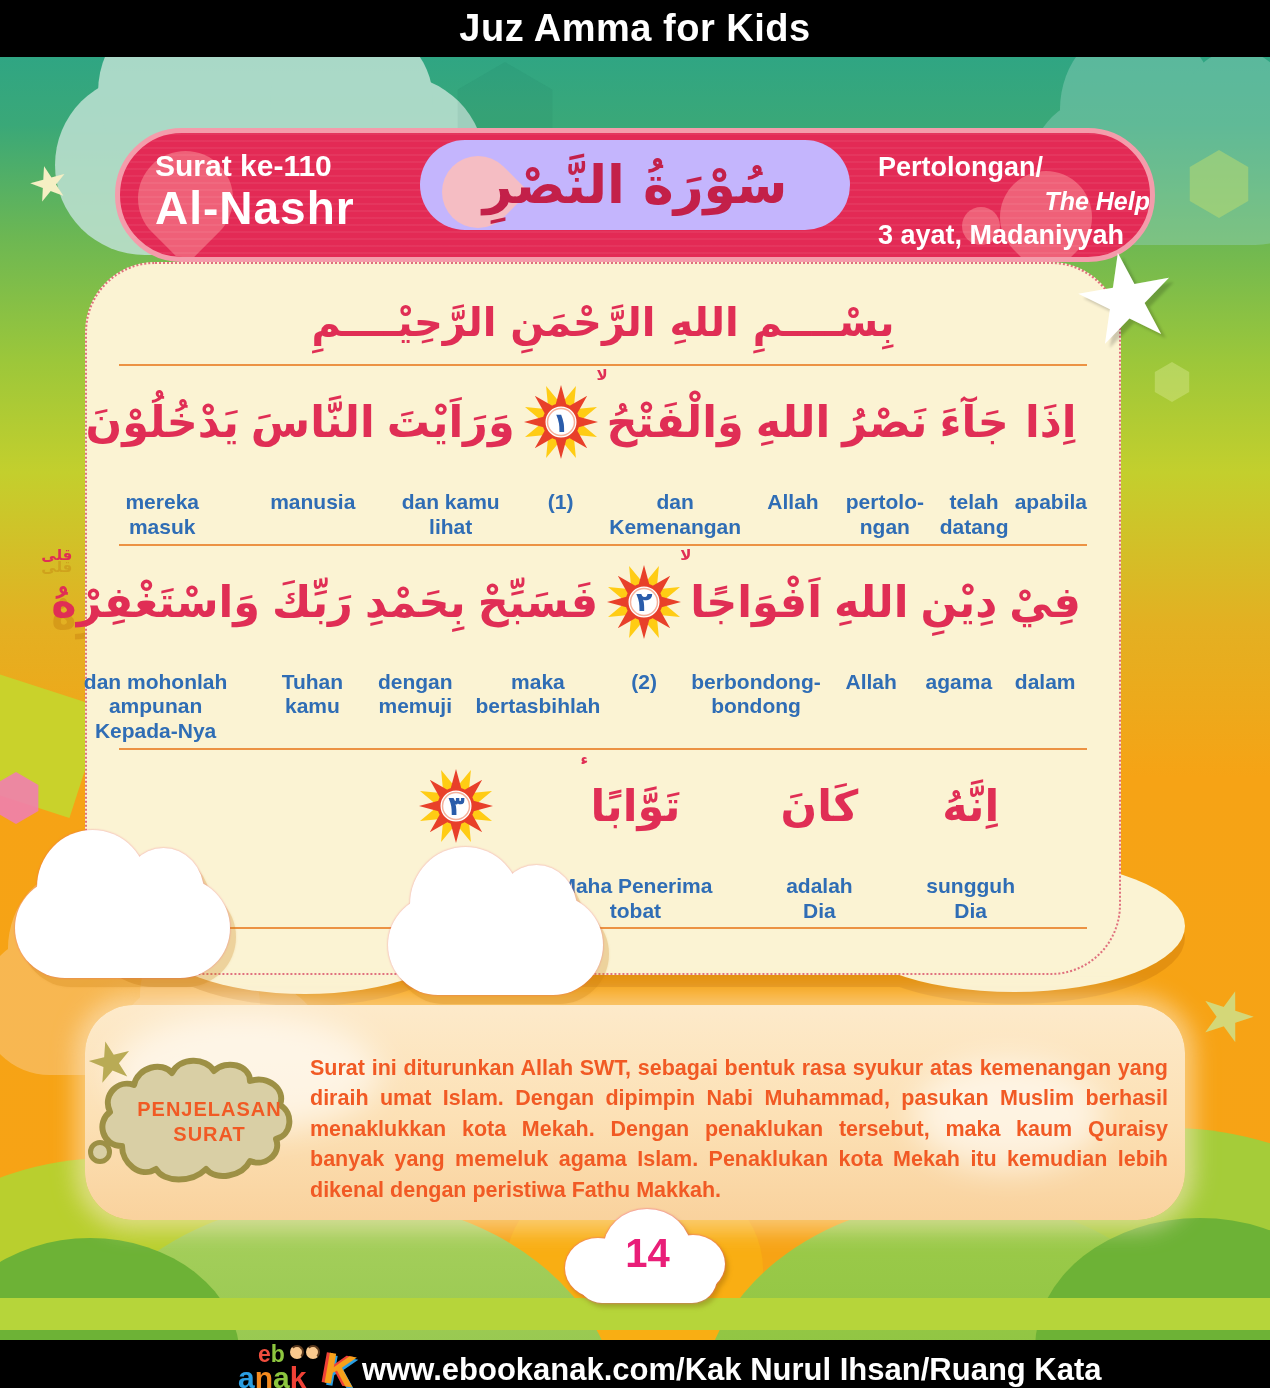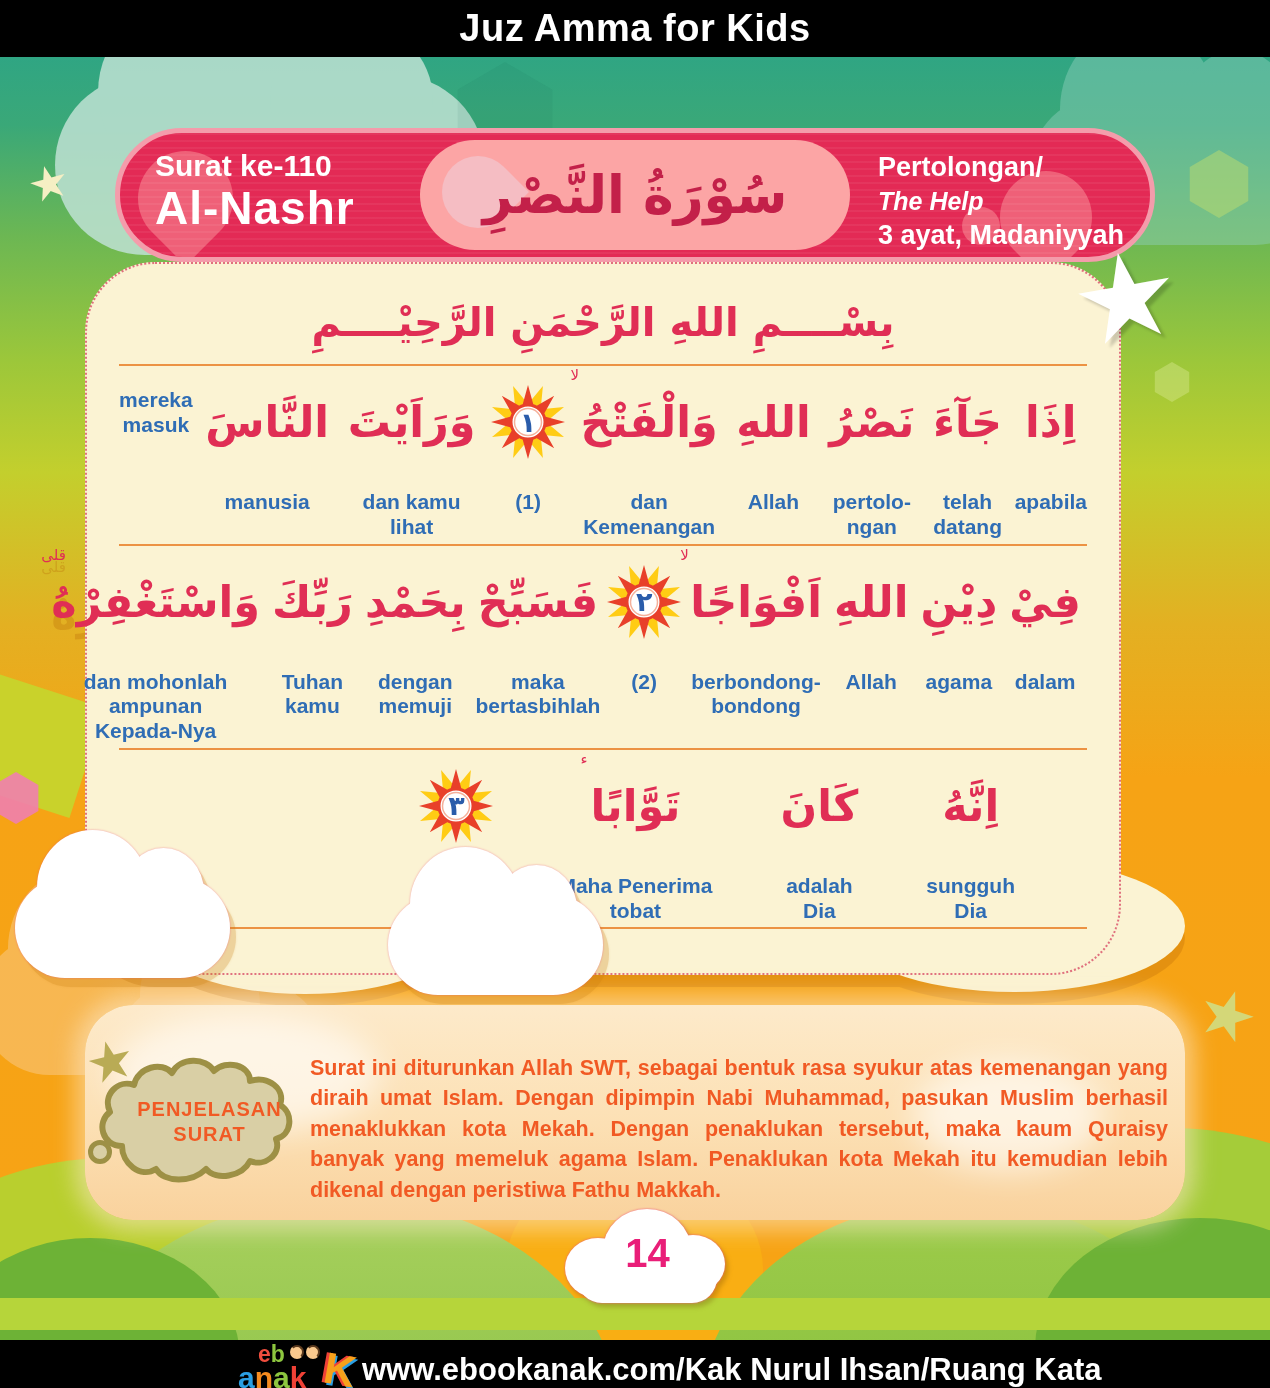--- a/index.html
+++ b/index.html
@@ -52,29 +52,29 @@
           background:#e32a55;border:5px solid #f49cab;border-radius:70px;overflow:hidden;}
   .banner::after{content:"";position:absolute;inset:0;border-radius:inherit;pointer-events:none;
           background:repeating-linear-gradient(180deg,rgba(255,255,255,.055) 0 2px,transparent 2px 7px);}
   .sw{position:absolute;background:#ef6078;}
   .sw1{left:18px;top:18px;width:95px;height:95px;border-radius:50% 50% 0 50%;transform:rotate(45deg);}
   .sw2{left:880px;top:38px;width:92px;height:92px;border-radius:50% 50% 50% 0;transform:rotate(-45deg);}
   .sw3{left:842px;top:74px;width:38px;height:38px;border-radius:50%;}
   .b-left{position:absolute;left:35px;top:16px;width:320px;text-align:left;color:#fff;z-index:2;}
   .b-surah-order{font-size:30px;font-weight:800;}
   .b-surah-name{font-size:46px;font-weight:800;letter-spacing:1px;line-height:1.1;}
-  .b-center{position:absolute;left:300px;top:7px;width:430px;height:110px;background:#fca5a5;
+  .b-center{position:absolute;left:300px;top:7px;width:430px;height:90px;background:#c4b5fd;
             border-radius:55px;display:flex;align-items:center;justify-content:center;z-index:1;}
   .b-center .swc{position:absolute;left:22px;top:16px;width:72px;height:72px;background:#f5bdc3;
             border-radius:50% 0 50% 50%;transform:rotate(45deg);}
   .b-arabic{position:relative;font-family:"DejaVu Sans",sans-serif;font-size:52px;font-weight:bold;
             color:#c32049;direction:rtl;}
   .b-right{position:absolute;left:758px;top:17px;width:272px;color:#fff;line-height:1.3;z-index:2;}
   .b-meaning{font-size:27px;font-weight:800;}
-  .b-meaning-en{font-size:25px;font-style:italic;font-weight:600;}
+  .b-meaning-en{font-size:25px;font-style:italic;font-weight:600;text-align:right;}
   .b-ayat{font-size:27px;font-weight:800;}
 
   .white-star{position:absolute;left:1072px;top:228px;z-index:14;font-size:120px;color:#fff;
               transform:rotate(-10deg);text-shadow:4px 5px 3px rgba(0,0,0,.18);}
 
   
   .panel-wrap{position:absolute;left:85px;top:262px;z-index:10;
               filter:drop-shadow(0 12px 0 rgba(187,106,8,.30));}
   .panel{position:relative;width:1036px;height:713px;background:#fbf3d3;border-radius:70px;
          border:2px dotted #e0707e;padding:20px 24px 0;z-index:1;}
@@ -84,21 +84,21 @@
 
   .bismillah{height:76px;display:flex;align-items:center;justify-content:center;direction:rtl;
              font-family:"DejaVu Sans",sans-serif;font-size:40px;font-weight:bold;color:#e02e55;}
   .sep{border:none;border-top:2px solid #ec9243;margin:4px 8px;}
   .verse-row{display:flex;direction:rtl;justify-content:space-between;align-items:flex-start;
              min-height:168px;padding:2px 8px 0;}
   .verse-row.short{justify-content:flex-start;gap:62px;padding-right:80px;}
   .vcol{display:flex;flex-direction:column;align-items:center;gap:2px;}
   .ar{position:relative;height:100px;display:flex;align-items:center;padding:0 6px;direction:rtl;
       font-family:"DejaVu Sans",sans-serif;font-size:43px;font-weight:bold;color:#e02e55;}
-  .stopmark{position:absolute;top:-6px;left:-4px;font-size:15px;color:#e02e55;font-weight:normal;}
+  .stopmark{position:absolute;top:-6px;left:-4px;font-size:15px;color:#e02e55;font-weight:bold;}
   .tr{font-size:21px;font-weight:bold;color:#2f6db5;text-align:center;white-space:pre-line;
       line-height:1.18;direction:ltr;margin-top:16px;}
   .flower{position:relative;width:80px;height:80px;margin:10px 0;}
   .anum{position:absolute;inset:0;display:flex;align-items:center;justify-content:center;
         font-family:"DejaVu Sans",sans-serif;font-size:27px;font-weight:bold;color:#2a5caa;}
 
   
   .midcl{z-index:13;filter:drop-shadow(0 0 1px rgba(233,85,125,.55)) drop-shadow(6px 9px 0 rgba(200,125,15,.28));}
   .mc1{left:15px;top:878px;width:215px;height:100px;}
   .mc2{left:388px;top:895px;width:215px;height:100px;}
@@ -234,20 +234,22 @@
            </div>
            <div class="tr">dan kamu
 lihat</div>
          </div>
           <div class="vcol">
            <div class="ar">النَّاسَ
            </div>
            <div class="tr">manusia</div>
          </div>
           <div class="vcol">
+           <div class="ar">يَدْخُلُوْنَ
+           </div>
            <div class="tr">mereka
 masuk</div>
          </div>
         </div>
       <hr class="sep">
       <div class="verse-row">
           <div class="vcol">
            <div class="ar">فِيْ
            </div>
            <div class="tr">dalam</div>

